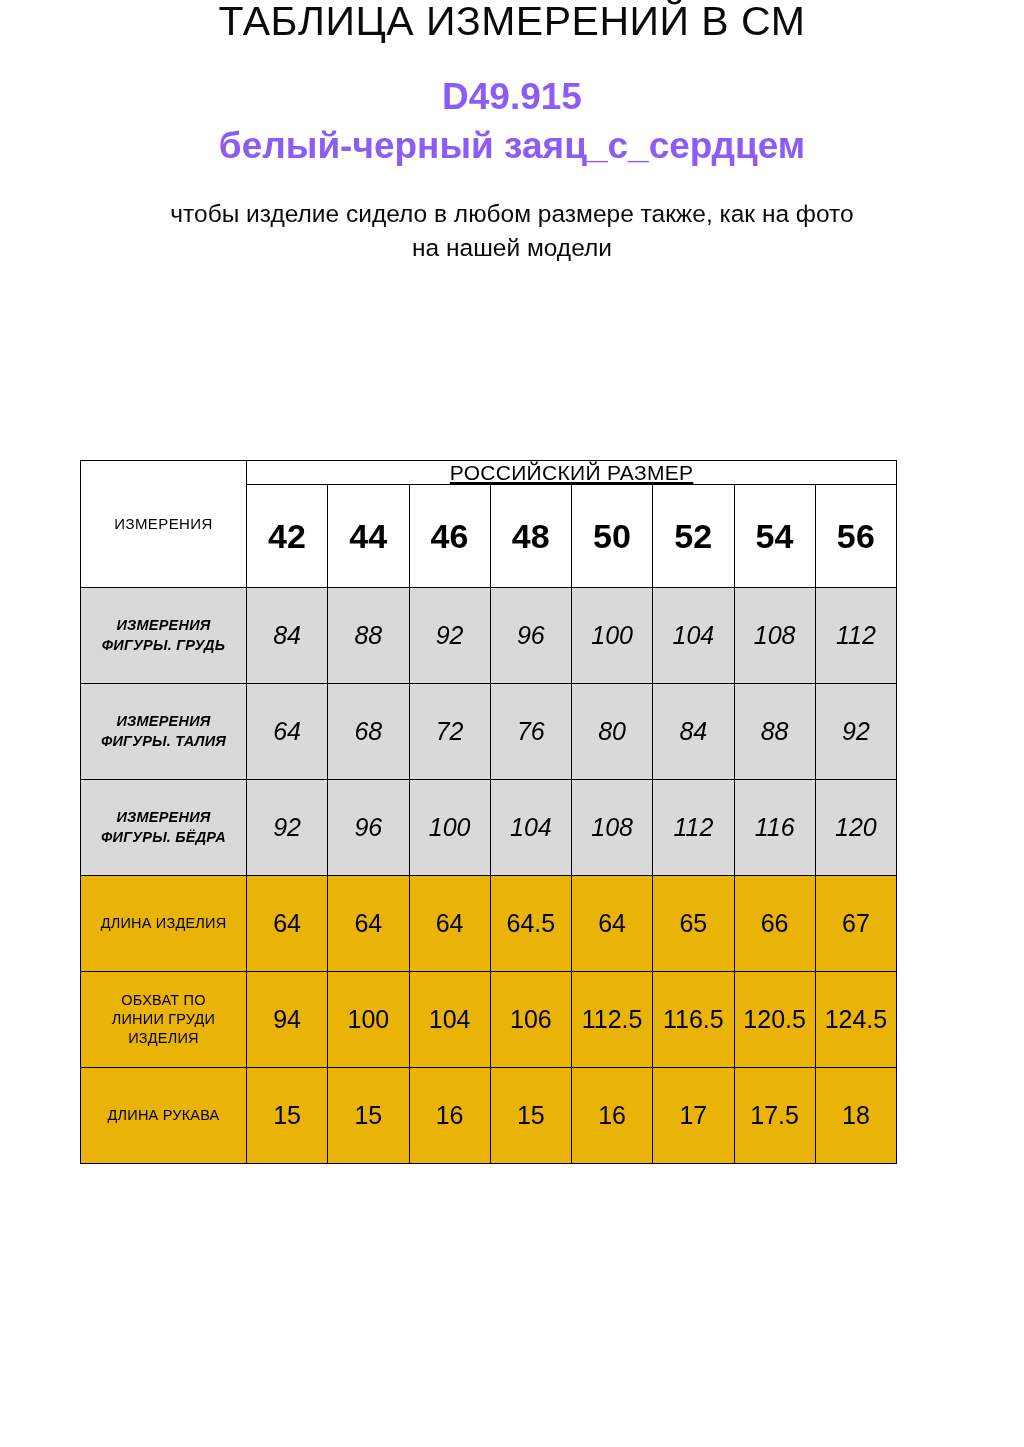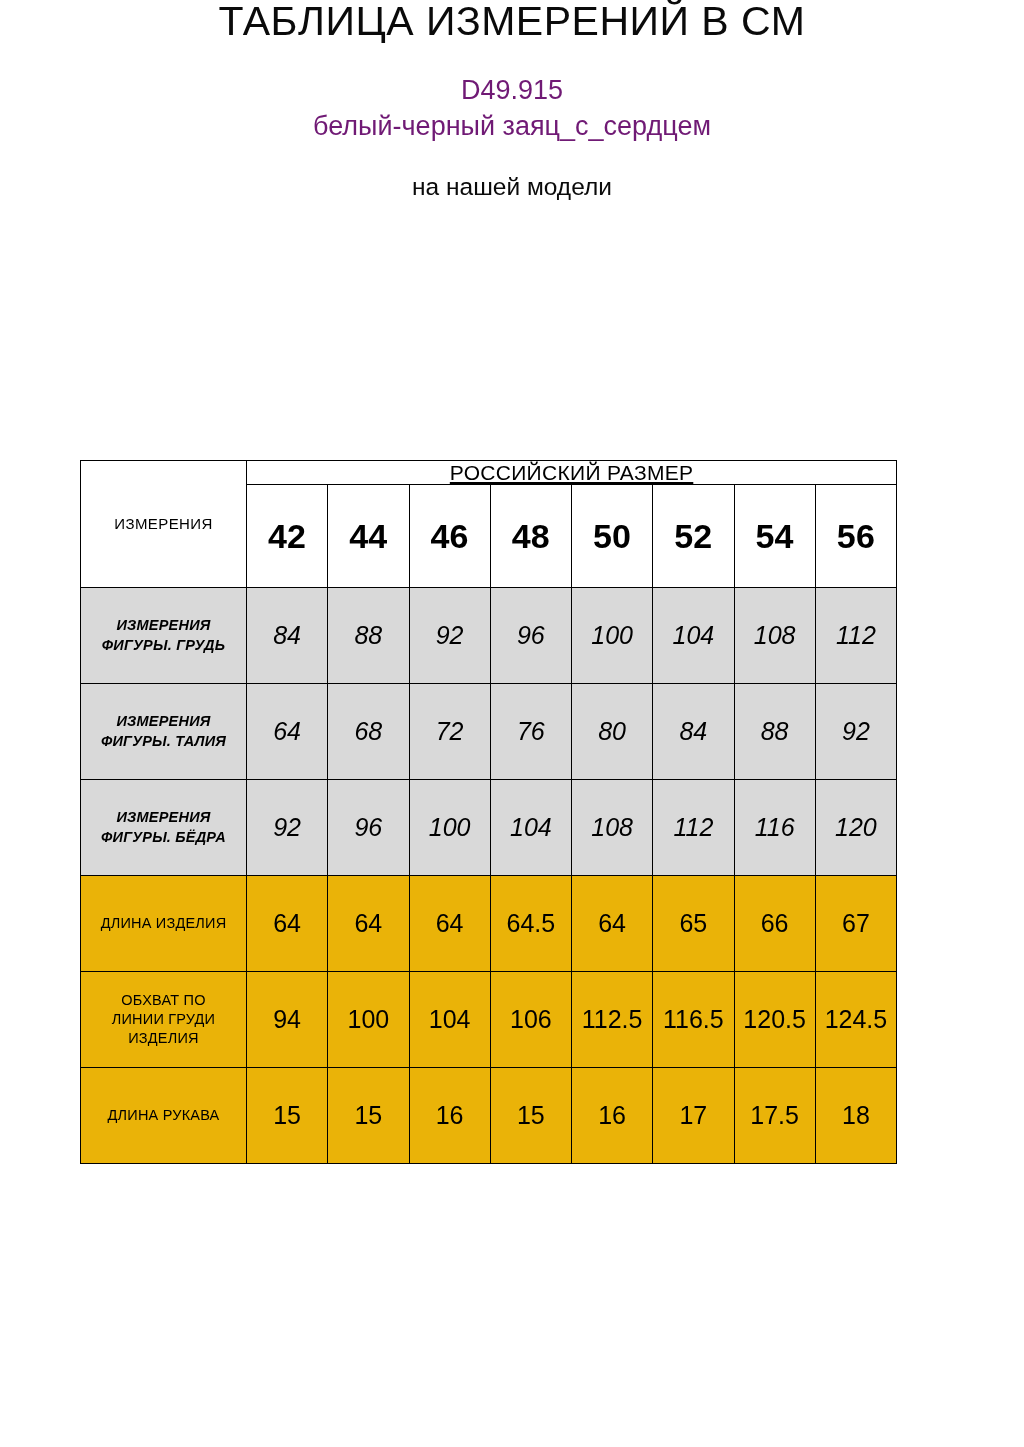--- a/index.html
+++ b/index.html
@@ -34,24 +34,24 @@
     line-height: 1.05;
     margin: 0 0 30px 0;
     color: #0a0a0a;
   }
 
   .subtitle-block {
     margin: 0 0 26px 0;
   }
 
   .subtitle-line {
-    font-size: 27px;
-    font-weight: 400;
+    font-size: 37px;
+    font-weight: 700;
     line-height: 1.32;
-    color: #701a75;
+    color: #8b5cf6;
   }
 
   .description {
     width: 830px;
     margin: 0 auto;
     font-size: 24.5px;
     font-weight: 400;
     line-height: 1.42;
     color: #0a0a0a;
   }
@@ -160,20 +160,21 @@
 
   <div class="header">
     <h1 class="doc-title">ТАБЛИЦА ИЗМЕРЕНИЙ В СМ</h1>
 
     <div class="subtitle-block">
       <div class="subtitle-line">D49.915</div>
       <div class="subtitle-line">белый-черный заяц_с_сердцем</div>
     </div>
 
     <p class="description">
+      <span class="desc-line">чтобы изделие сидело в любом размере также, как на фото</span>
       <span class="desc-line">на нашей модели</span>
     </p>
   </div>
 
   <div class="table-wrap">
     <table class="size-table">
       <colgroup>
         <col class="label-col">
         <col class="size-col">
           <col class="size-col">

